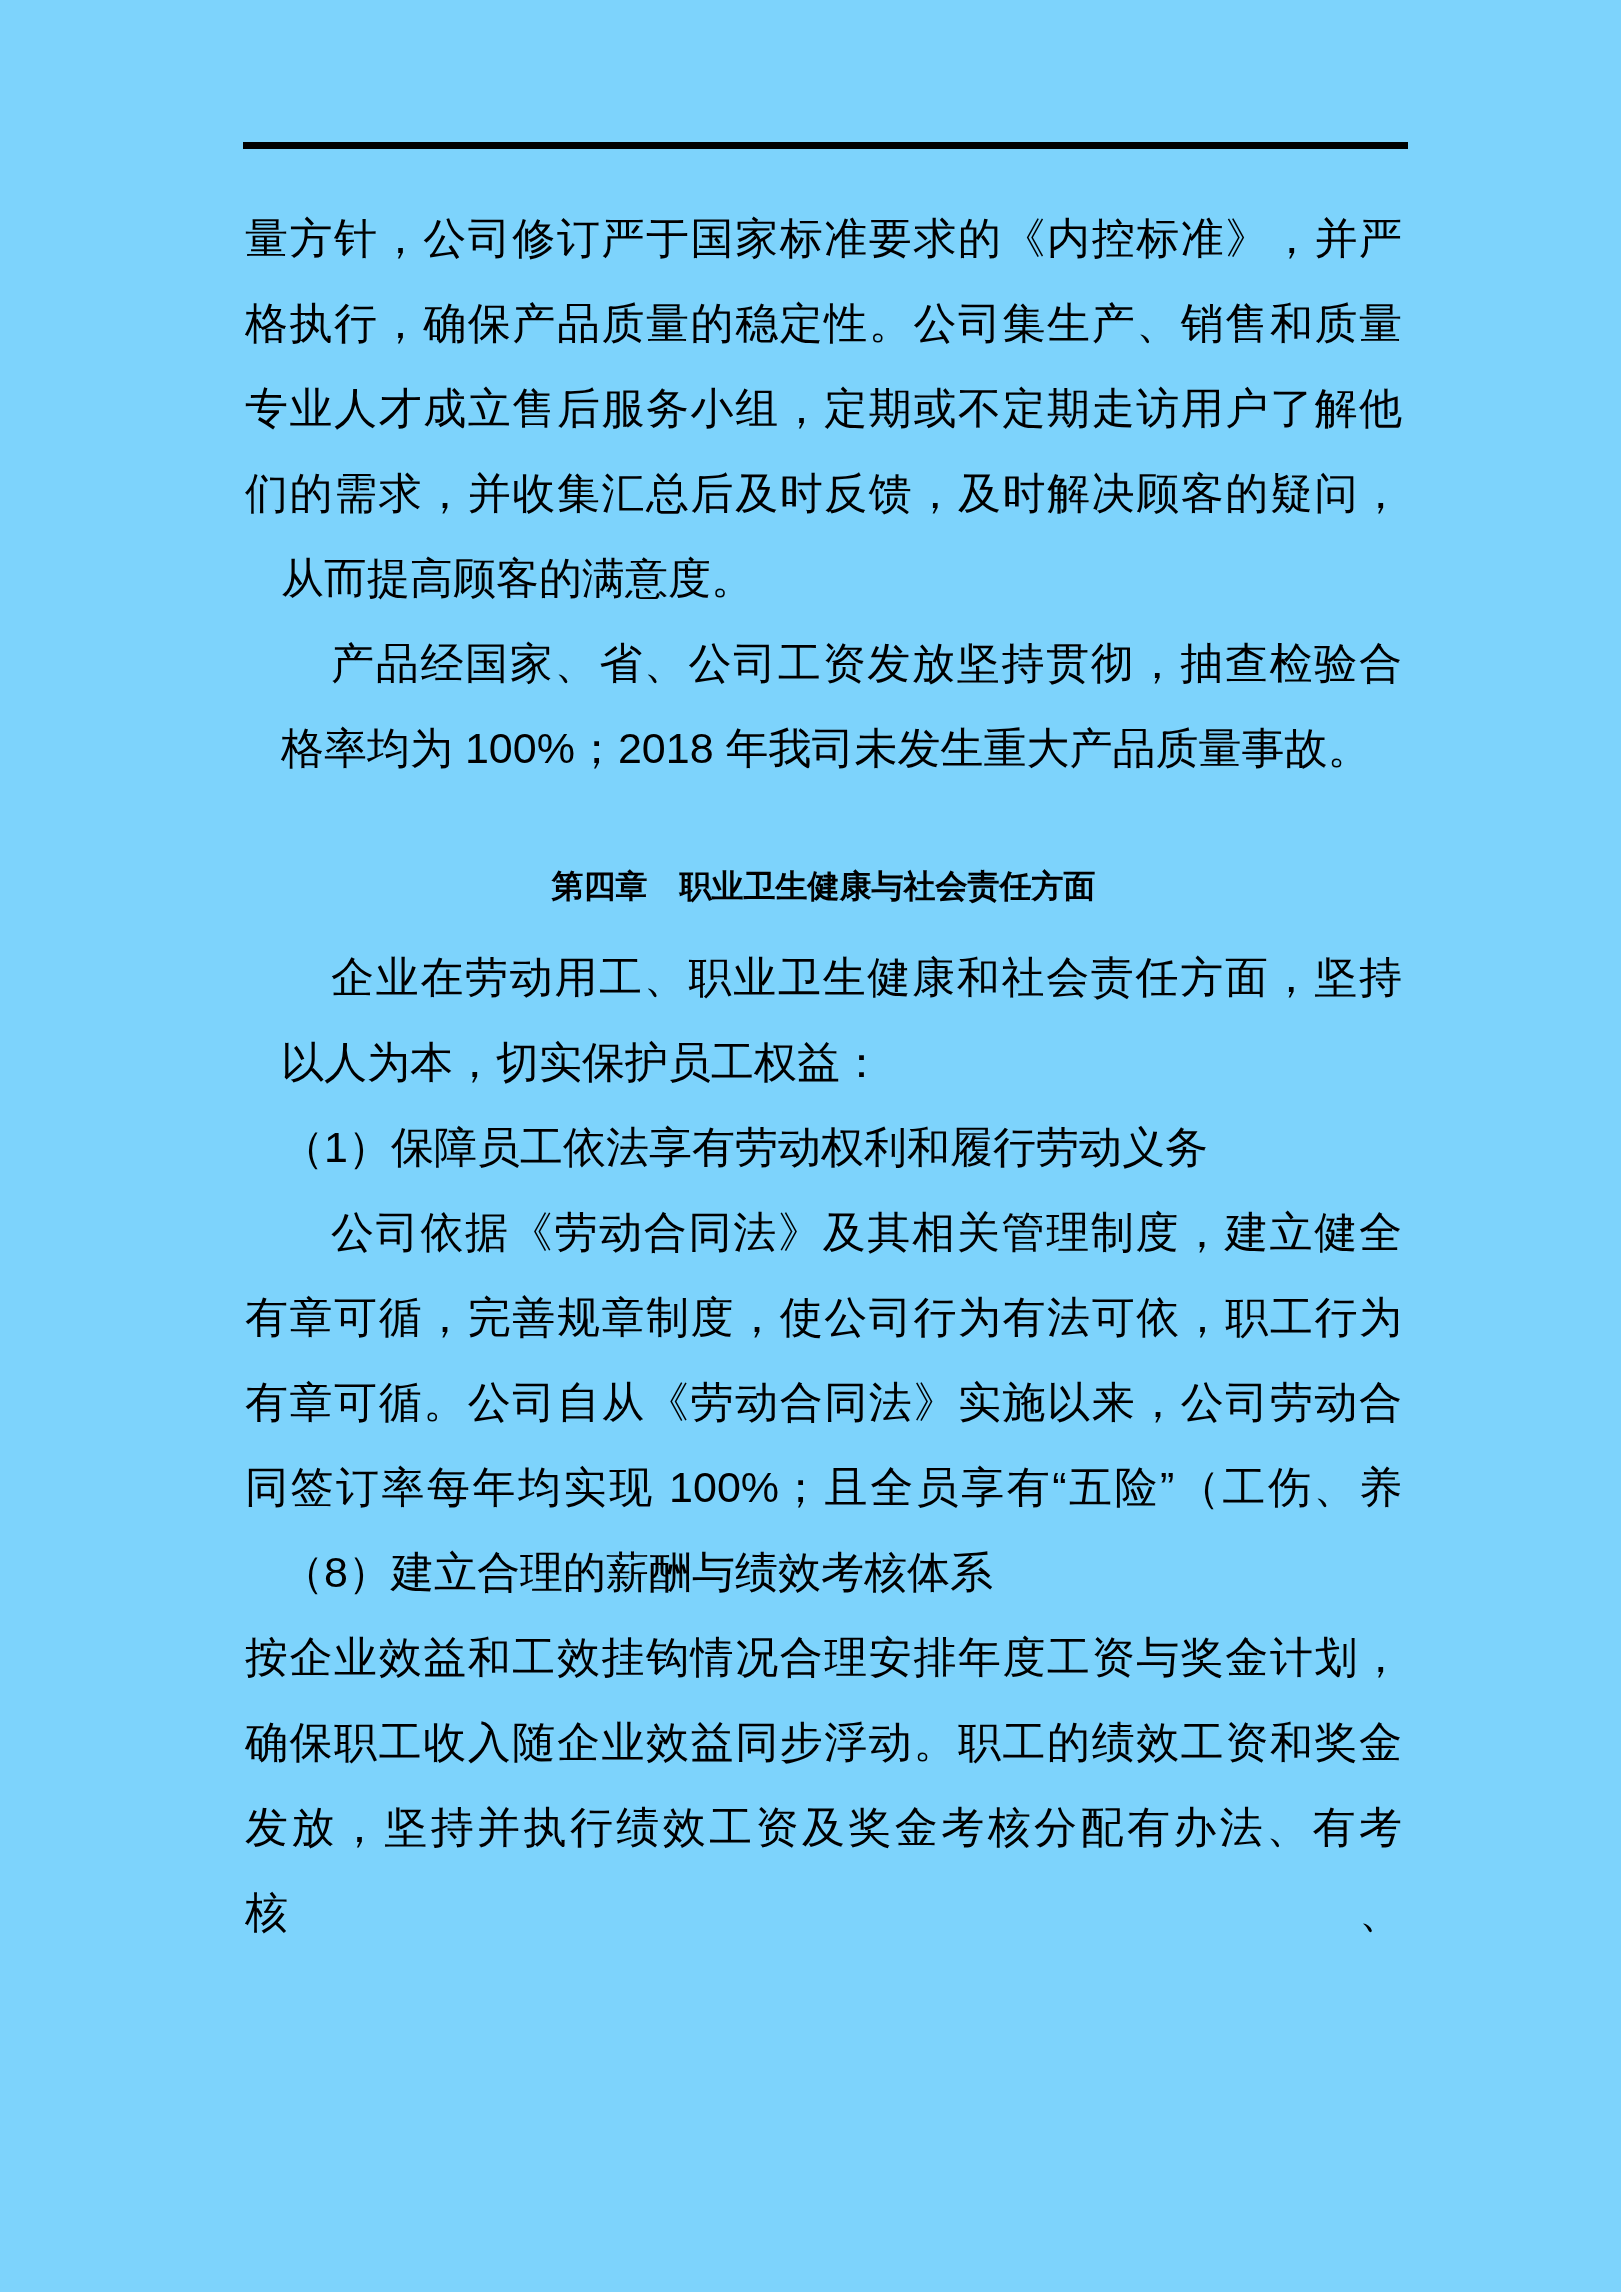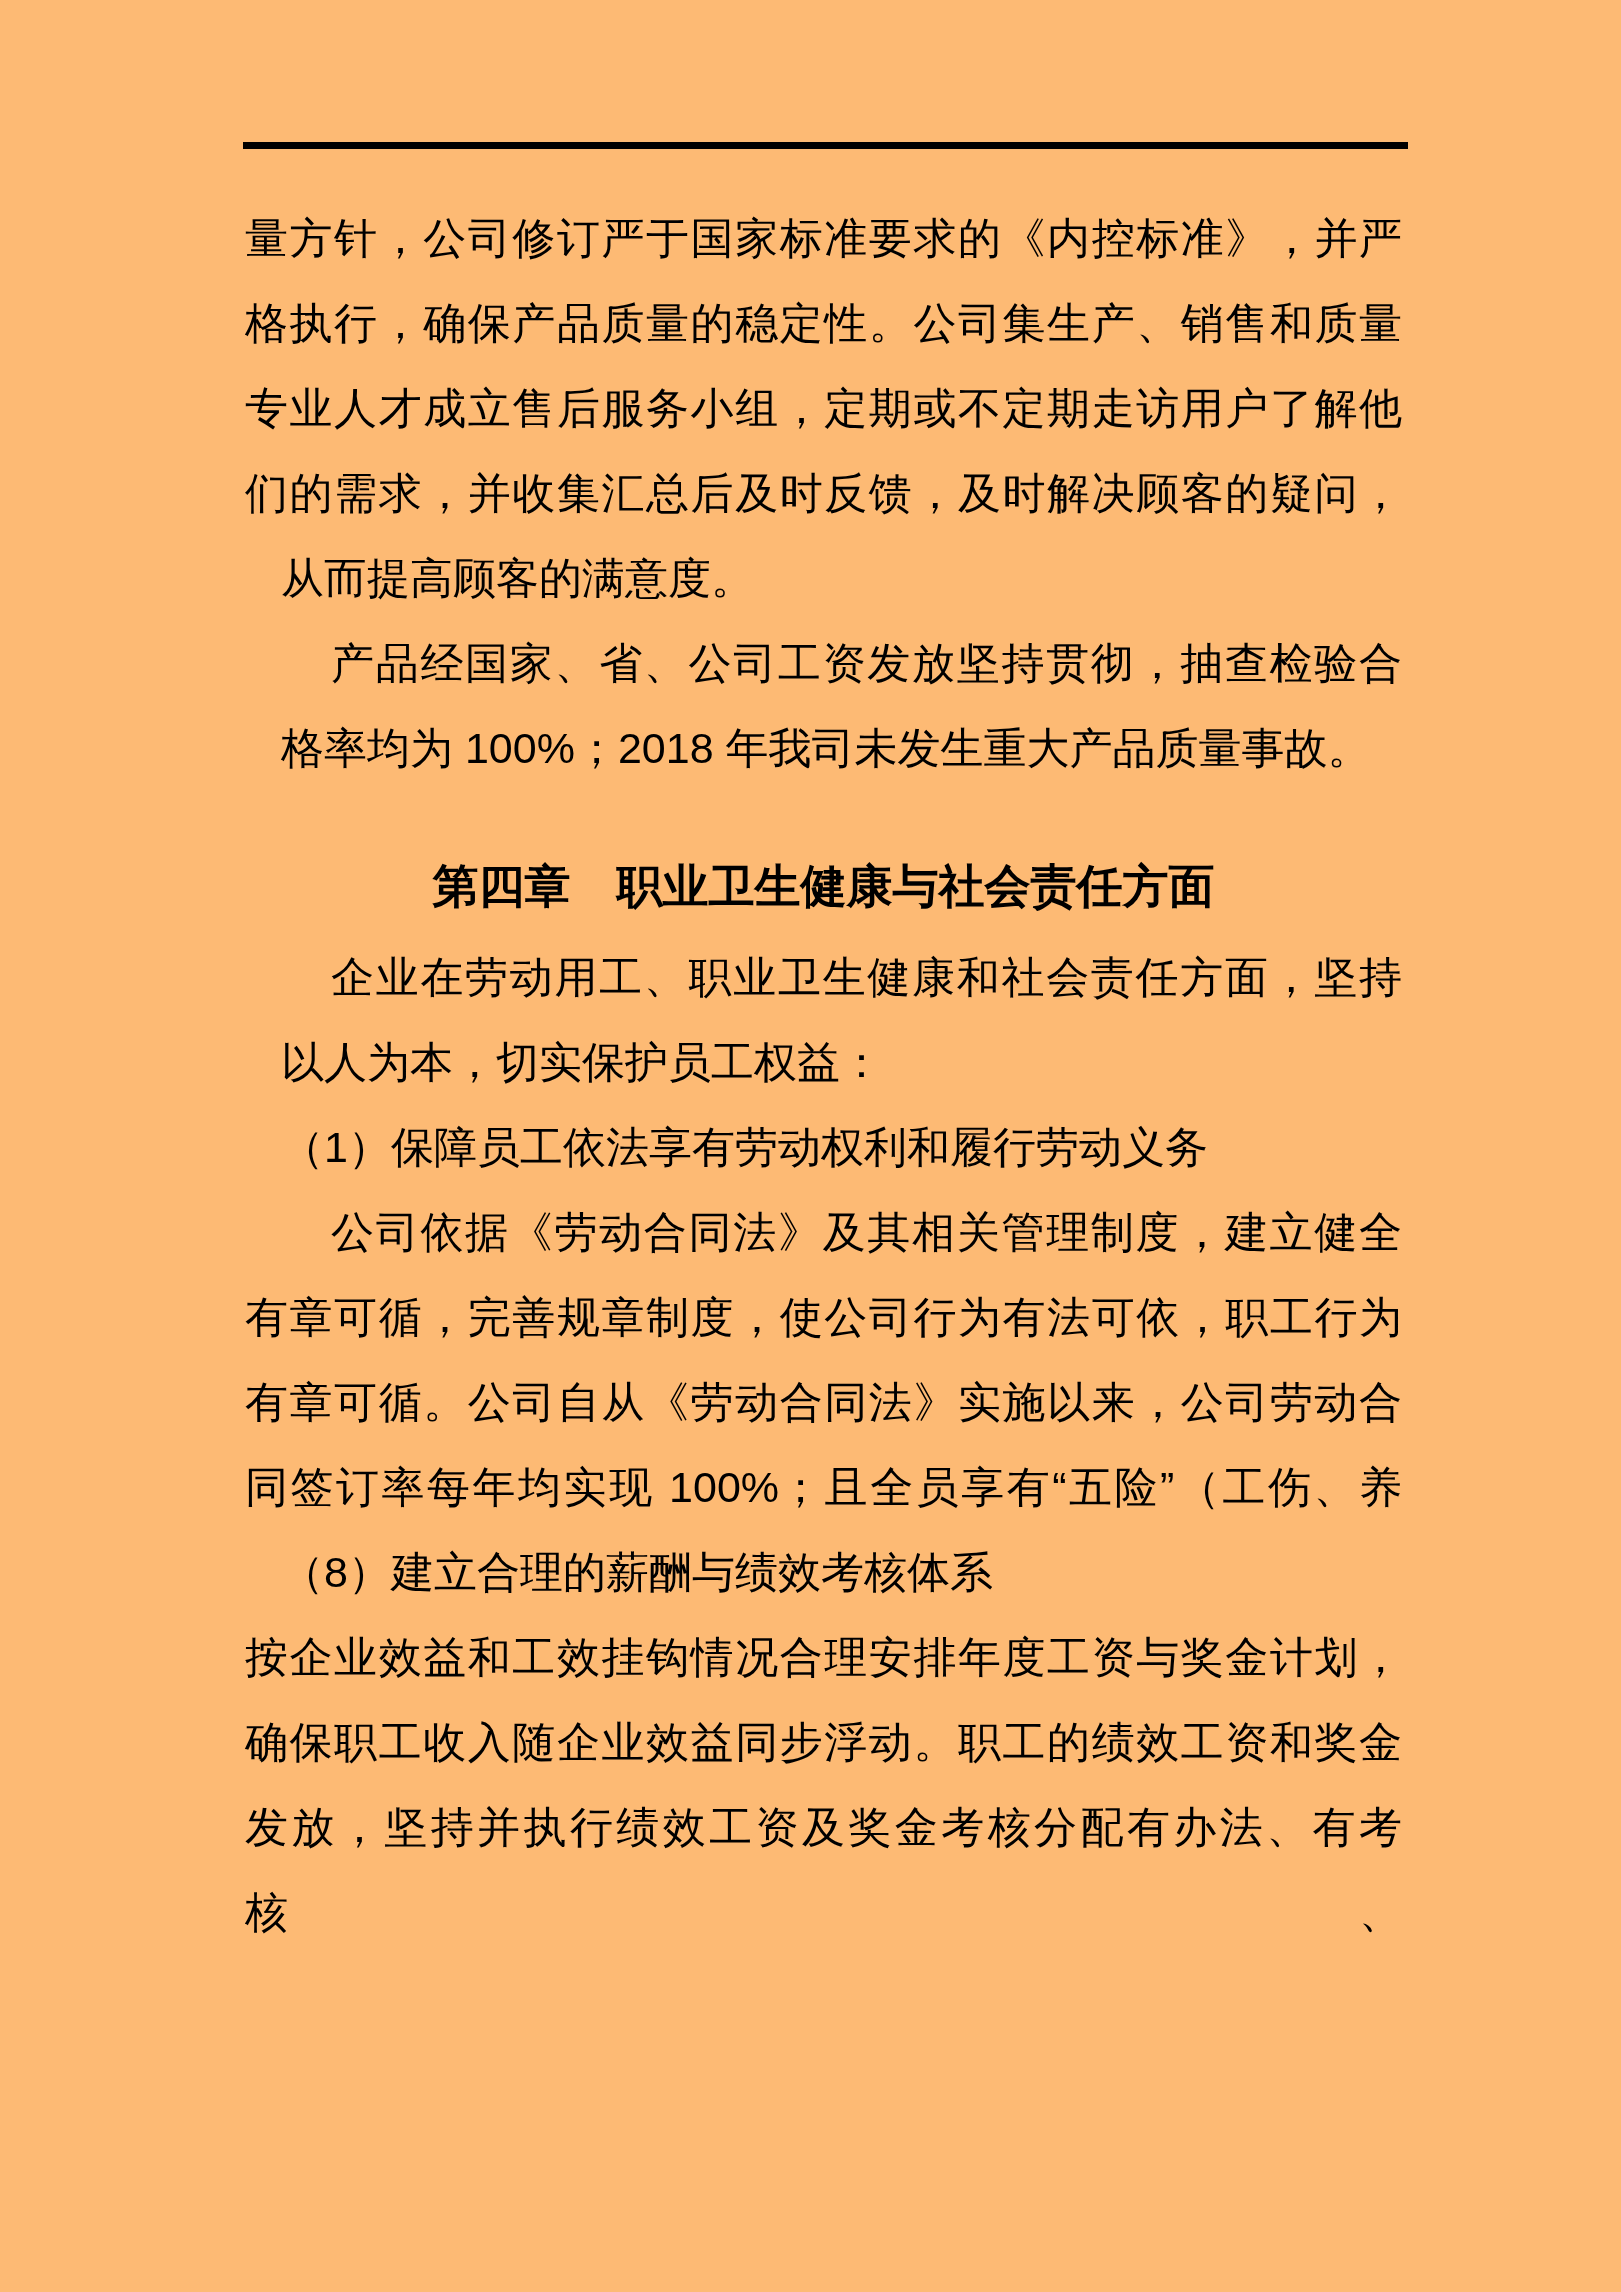--- a/index.html
+++ b/index.html
@@ -1,36 +1,36 @@
 <!DOCTYPE html>
 <html><head>
 <meta charset="utf-8">
 <style>
   html,body{margin:0;padding:0;background:#ffffff;}
   .page{
     position:relative;
     width:1621px;height:2293px;
-    background:#fdba74;color:#000000;
+    background:#7dd3fc;color:#000000;
     font-family:"Liberation Sans","DejaVu Sans",sans-serif;
     overflow:hidden;
   }
   .rule{
     position:absolute;left:243px;top:142px;
     width:1165px;height:6.9px;background:#000000;
   }
   .doc{
     position:absolute;left:245px;top:196px;width:1157px;
     font-size:43px;line-height:85px;color:#000000;
   }
   .ln{min-height:85px;}
   .j{text-align:justify;text-align-last:justify;}
   .l{text-align:left;margin-left:36px;}
   .indent{text-indent:86px;}
   .heading{
-    font-size:46px;font-weight:bold;line-height:85px;
+    font-size:32px;font-weight:bold;line-height:85px;
     text-align:center;margin:53px 0 5.9px 0;
   }
 </style>
 </head>
 <body>
 
 <div class="page">
 
   <div class="rule"></div>
 

